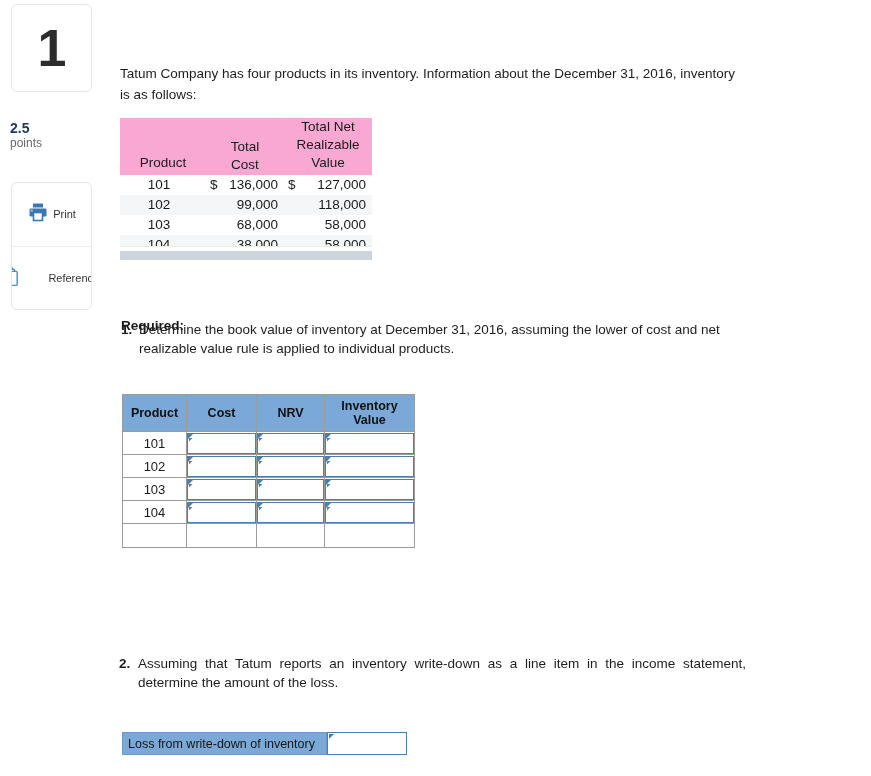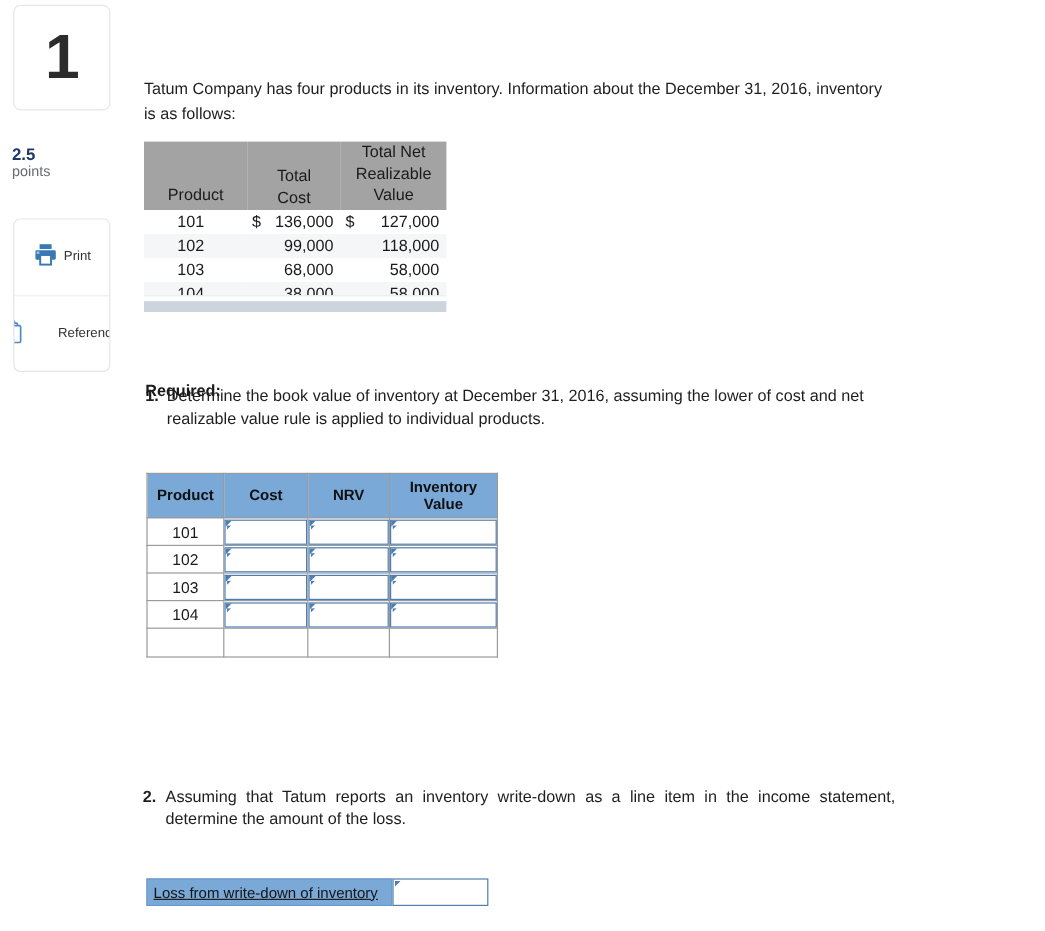--- a/index.html
+++ b/index.html
@@ -98,21 +98,21 @@
   
   .data-table {
     position: absolute;
     left: 120px; top: 118px;
     width: 252px;
     border-collapse: collapse;
     font-size: 13.5px;
     color: #1a1a1a;
   }
   .data-table th {
-    background: #a3a3a3;
+    background: #f9a8d4;
     font-weight: 400;
     padding: 0 6px;
     line-height: 18px;
     vertical-align: bottom;
     text-align: center;
     white-space: pre-line;
   }
   .data-table th.c-prod { width: 86px; padding-bottom: 3px; }
   .data-table th.c-cost { width: 78px; padding-bottom: 1px; }
   .data-table th.c-nrv  { width: 88px; padding-bottom: 3px; }
@@ -241,21 +241,20 @@
     background: #fff;
   }
 
   
   .loss-row {
     position: absolute;
     left: 122px; top: 732px;
     display: flex;
     align-items: stretch;
     height: 23px;
-    text-decoration: underline;
   }
   .loss-label {
     width: 205px;
     background: #7aa9d8;
     border: 1px solid #6a9bcd;
     display: flex;
     align-items: center;
     padding-left: 5px;
     font-size: 12.5px;
     color: #151515;

